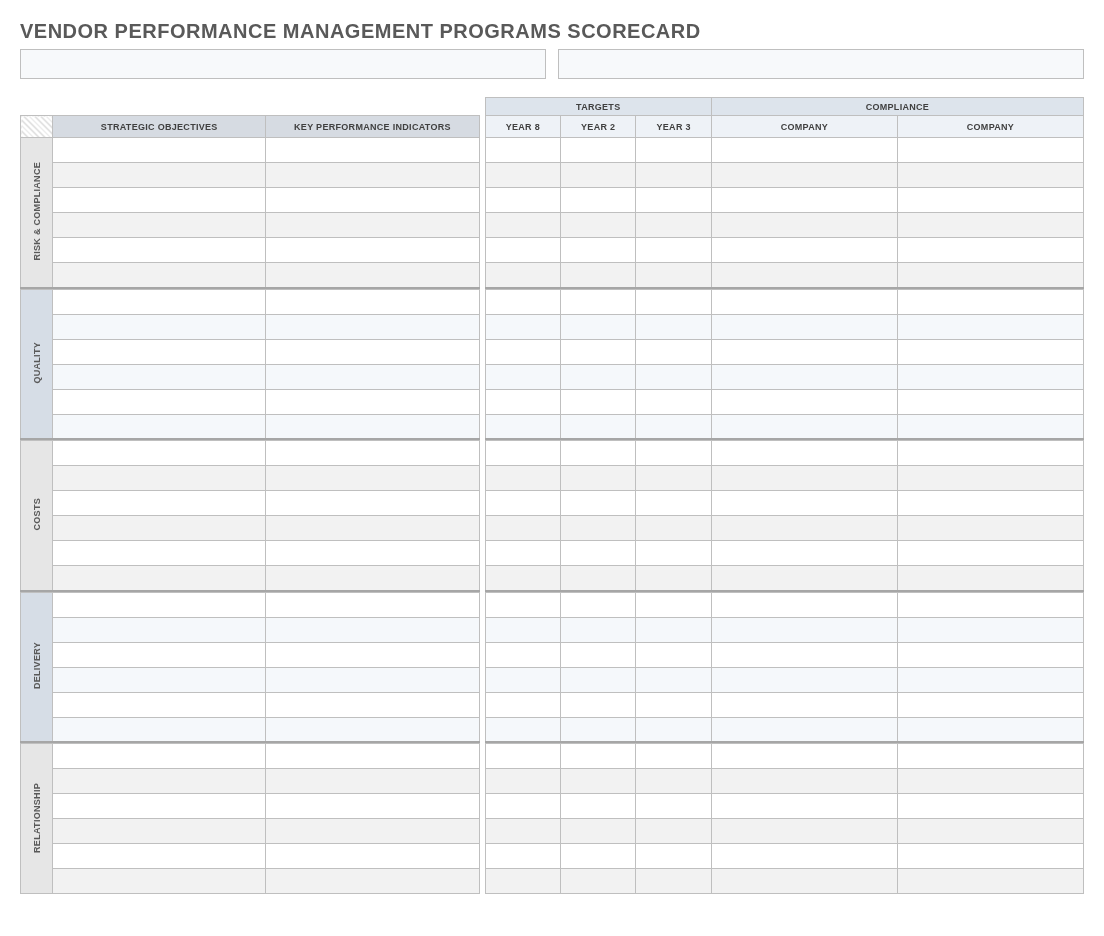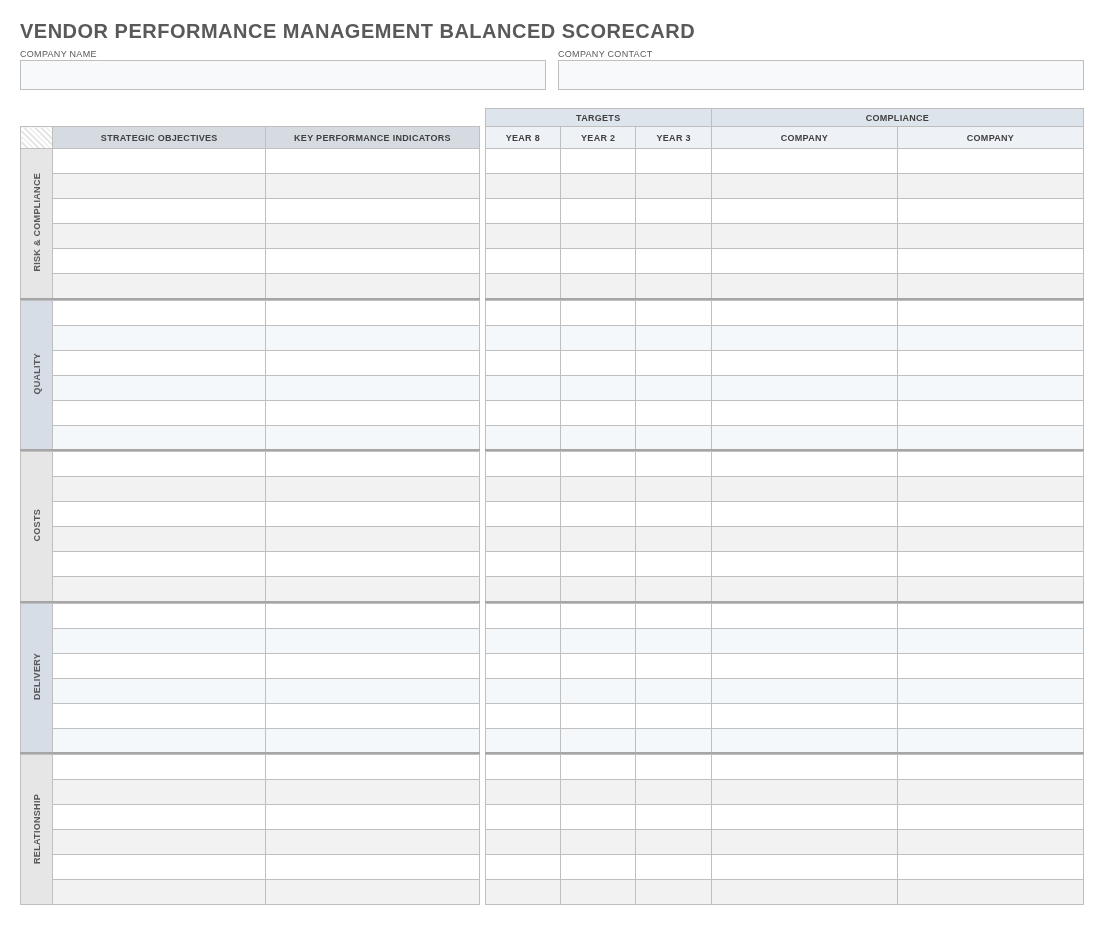--- a/index.html
+++ b/index.html
@@ -129,29 +129,27 @@
   col.c-obj { width: 212px; }
   col.c-kpi { width: 212px; }
   col.c-gap { width: 6px; }
   col.c-yr  { width: 75px; }
   col.c-prog{ width: 185px; }
   col.c-bud { width: 185px; }
 </style>
 </head>
 <body>
 
-<div class="title">VENDOR PERFORMANCE MANAGEMENT BALANCED SCORECARD</div>
+<div class="title">VENDOR PERFORMANCE MANAGEMENT PROGRAMS SCORECARD</div>
 
 <div class="company-row">
   <div class="company-field">
-    <div class="company-label">COMPANY NAME</div>
     <input class="company-input" type="text" value="" style="">
   </div>
   <div class="company-field">
-    <div class="company-label">COMPANY CONTACT</div>
     <input class="company-input" type="text" value="" style="">
   </div>
 </div>
 
 <table class="scorecard">
   <colgroup>
     <col class="c-cat">
       <col class="c-obj">
       <col class="c-kpi">
     <col class="c-gap">

